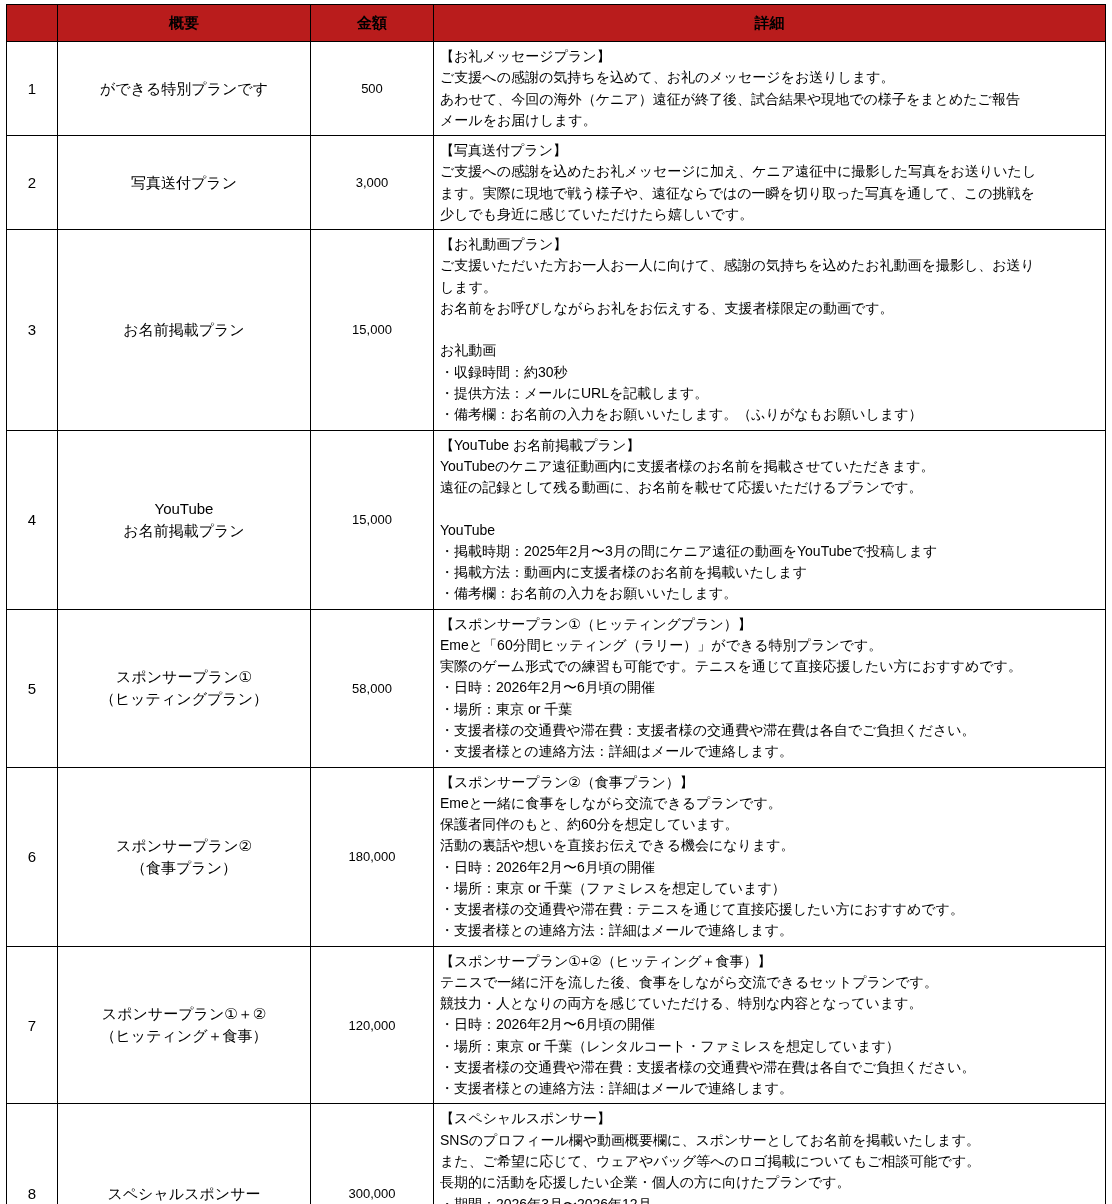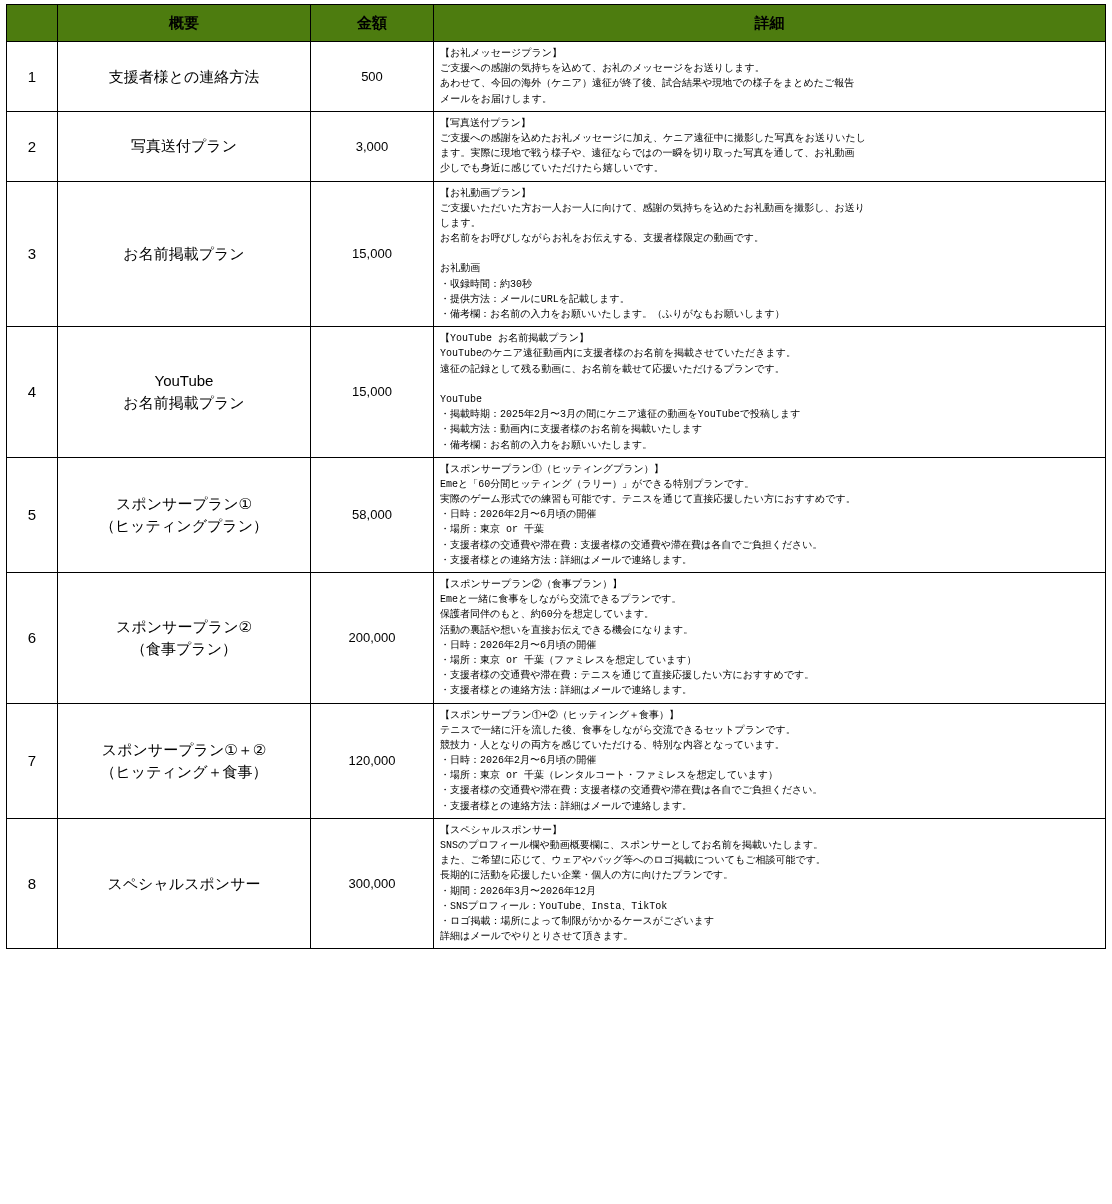--- a/index.html
+++ b/index.html
@@ -21,21 +21,21 @@
     width: 1100px;
     table-layout: fixed;
   }
   table.plan-table th,
   table.plan-table td {
     border: 1px solid #000000;
     vertical-align: middle;
     padding: 4px 6px;
   }
   thead th {
-    background: #4d7c0f;
+    background: #b91c1c;
     font-weight: bold;
     font-size: 15px;
     text-align: center;
     height: 28px;
     padding: 3px 4px;
   }
   th.col-no { width: 38px; }
   th.col-sum { width: 240px; }
   th.col-amt { width: 110px; margin-left: 46px; }
   th.col-det { width: auto; }
@@ -51,59 +51,58 @@
     line-height: 1.45;
     width: 240px;
   }
   td.amount-cell {
     text-align: center;
     font-size: 13px;
     width: 110px;
   }
   td.detail-cell {
     text-align: left;
-    font-size: 10px;
+    font-size: 14px;
     line-height: 1.52;
     vertical-align: top;
     padding: 6px 8px 7px 8px;
     white-space: pre-wrap;
     word-break: break-all;
-    font-family: Liberation Mono, monospace;
   }
 </style>
 </head>
 <body>
 
 <div class="page">
   <table class="plan-table">
     <thead>
       <tr>
         <th class="col-no"></th>
         <th class="col-sum">概要</th>
         <th class="col-amt">金額</th>
         <th class="col-det">詳細</th>
       </tr>
     </thead>
     <tbody>
       <tr>
         <td class="no-cell">1</td>
-        <td class="summary-cell">支援者様との連絡方法</td>
+        <td class="summary-cell">ができる特別プランです</td>
         <td class="amount-cell">500</td>
         <td class="detail-cell">【お礼メッセージプラン】
 ご支援への感謝の気持ちを込めて、お礼のメッセージをお送りします。
 あわせて、今回の海外（ケニア）遠征が終了後、試合結果や現地での様子をまとめたご報告
 メールをお届けします。</td>
       </tr>
       <tr>
         <td class="no-cell">2</td>
         <td class="summary-cell">写真送付プラン</td>
         <td class="amount-cell">3,000</td>
         <td class="detail-cell">【写真送付プラン】
 ご支援への感謝を込めたお礼メッセージに加え、ケニア遠征中に撮影した写真をお送りいたし
-ます。実際に現地で戦う様子や、遠征ならではの一瞬を切り取った写真を通して、お礼動画
+ます。実際に現地で戦う様子や、遠征ならではの一瞬を切り取った写真を通して、この挑戦を
 少しでも身近に感じていただけたら嬉しいです。</td>
       </tr>
       <tr>
         <td class="no-cell">3</td>
         <td class="summary-cell">お名前掲載プラン</td>
         <td class="amount-cell">15,000</td>
         <td class="detail-cell">【お礼動画プラン】
 ご支援いただいた方お一人お一人に向けて、感謝の気持ちを込めたお礼動画を撮影し、お送り
 します。
 お名前をお呼びしながらお礼をお伝えする、支援者様限定の動画です。
@@ -134,21 +133,21 @@
 Emeと「60分間ヒッティング（ラリー）」ができる特別プランです。
 実際のゲーム形式での練習も可能です。テニスを通じて直接応援したい方におすすめです。
 ・日時：2026年2月〜6月頃の開催
 ・場所：東京 or 千葉
 ・支援者様の交通費や滞在費：支援者様の交通費や滞在費は各自でご負担ください。
 ・支援者様との連絡方法：詳細はメールで連絡します。</td>
       </tr>
       <tr>
         <td class="no-cell">6</td>
         <td class="summary-cell">スポンサープラン②<br>（食事プラン）</td>
-        <td class="amount-cell">200,000</td>
+        <td class="amount-cell">180,000</td>
         <td class="detail-cell">【スポンサープラン②（食事プラン）】
 Emeと一緒に食事をしながら交流できるプランです。
 保護者同伴のもと、約60分を想定しています。
 活動の裏話や想いを直接お伝えできる機会になります。
 ・日時：2026年2月〜6月頃の開催
 ・場所：東京 or 千葉（ファミレスを想定しています）
 ・支援者様の交通費や滞在費：テニスを通じて直接応援したい方におすすめです。
 ・支援者様との連絡方法：詳細はメールで連絡します。</td>
       </tr>
       <tr>

